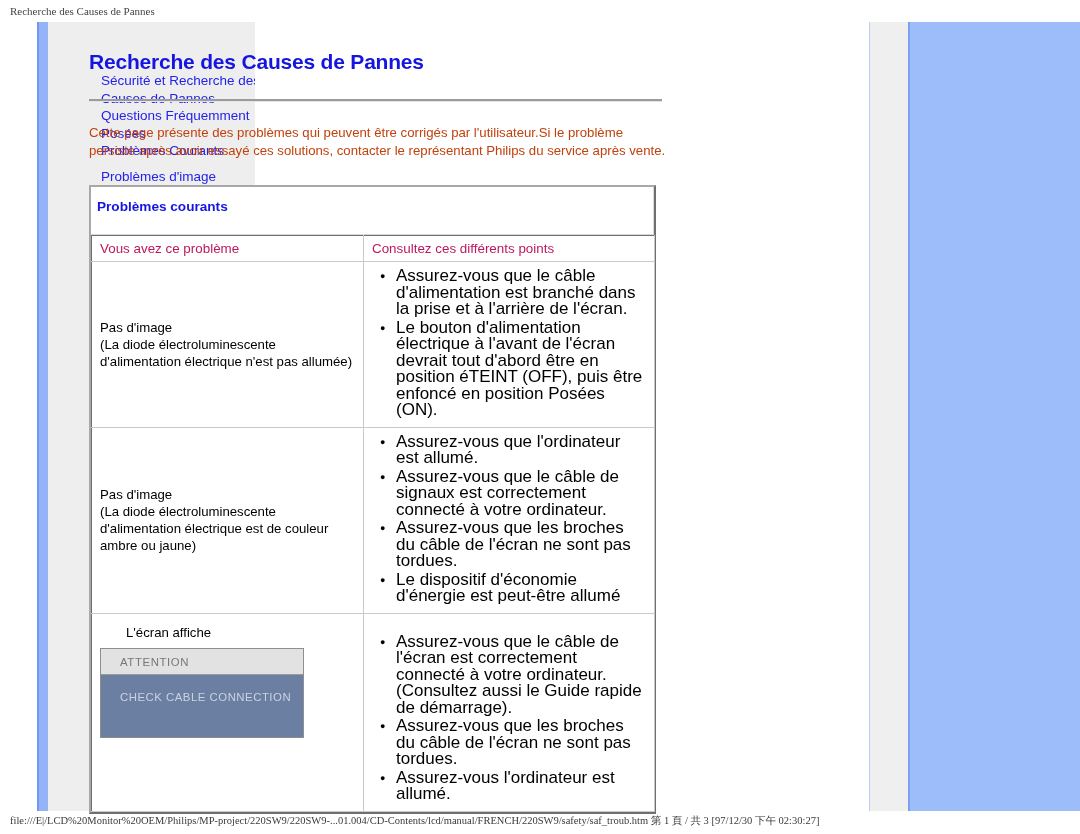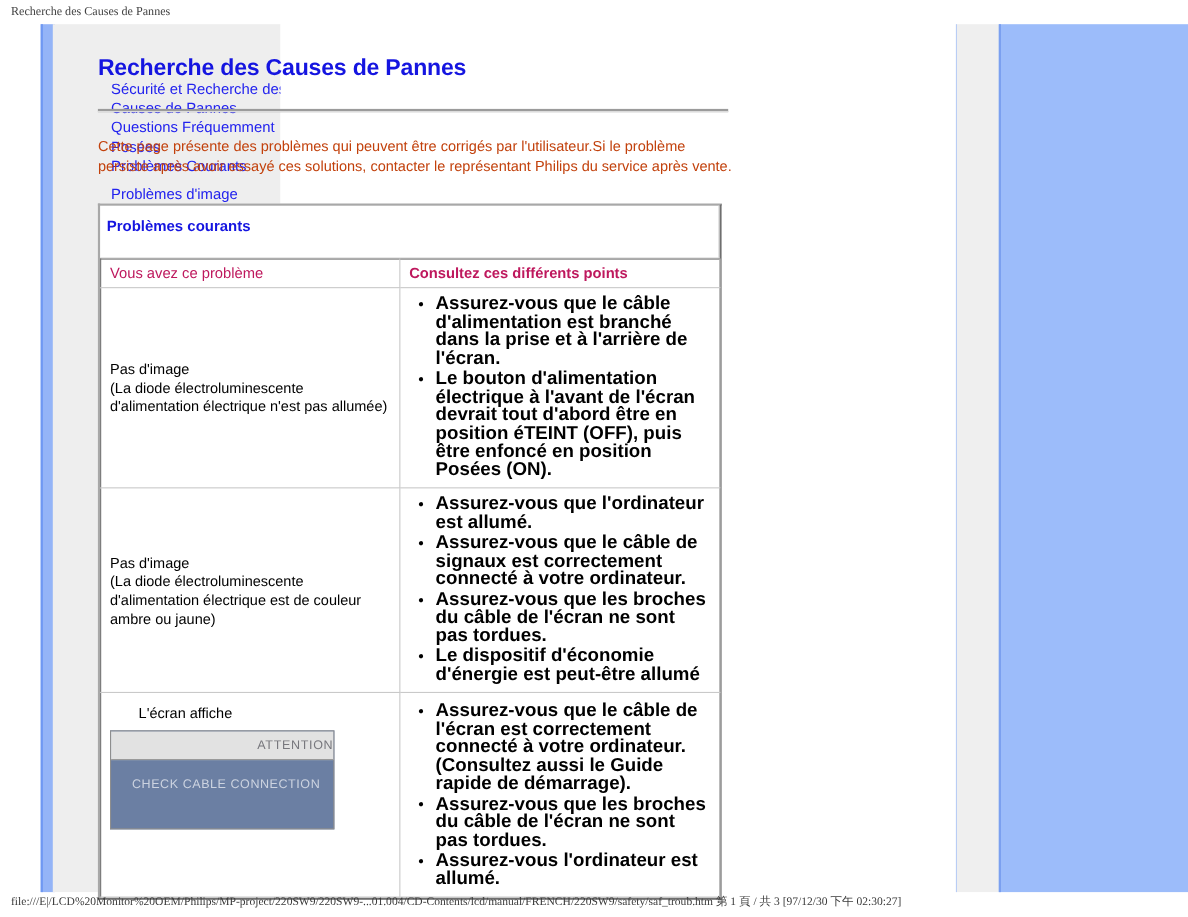--- a/index.html
+++ b/index.html
@@ -183,21 +183,21 @@
     border: 1px solid #c9c9c9;
     border-top-color: #6f6f6f;
     border-left-color: #6f6f6f;
     padding: 6px 8px;
     font-size: 13.2px;
     line-height: 17px;
     color: #000;
     box-sizing: border-box;
   }
   .col-left { width: 272px; }
-  .col-right { width: 291px; font-weight: bold; }
+  .col-right { width: 291px; }
 
   .hdr-cell {
     color: #be185d;
     font-size: 13.4px;
     height: 26px;
     padding: 3px 8px;
     vertical-align: middle;
   }
 
   .cell-text { white-space: pre-line; }
@@ -230,21 +230,20 @@
     line-height: 18px;
     margin-bottom: 6px;
     margin-left: 26px;
   }
   .attn-box {
     width: 204px;
     height: 90px;
     border: 1px solid #8e8e8e;
     box-sizing: border-box;
     background: #6b7fa3;
-    text-align: right;
   }
   .attn-head {
     height: 26px;
     background: #e2e2e2;
     border-bottom: 1px solid #9a9a9a;
     color: #77777d;
     font-size: 11.4px;
     letter-spacing: 0.6px;
     line-height: 26px;
     padding-left: 19px;
@@ -363,21 +362,21 @@
         </div>
 
         <div class="tbl-row">
           <div class="tbl-cell col-left" style="vertical-align:top; padding-top:10px;">
             <div class="attn-label">L'écran affiche</div>
             <div class="attn-box">
               <div class="attn-head">ATTENTION</div>
               <div class="attn-body">CHECK CABLE CONNECTION</div>
             </div>
           </div>
-          <div class="tbl-cell col-right" style="vertical-align:top; padding-top:8px;">
+          <div class="tbl-cell col-right" style="vertical-align:top; padding-top:20px;">
             <ul class="pts">
               <li>Assurez-vous que le câble de l'écran est correctement connecté à votre ordinateur. (Consultez aussi le Guide rapide de démarrage).</li>
               <li>Assurez-vous que les broches du câble de l'écran ne sont pas tordues.</li>
               <li>Assurez-vous l'ordinateur est allumé.</li>
             </ul>
           </div>
         </div>
 
       </div>
     </div>

